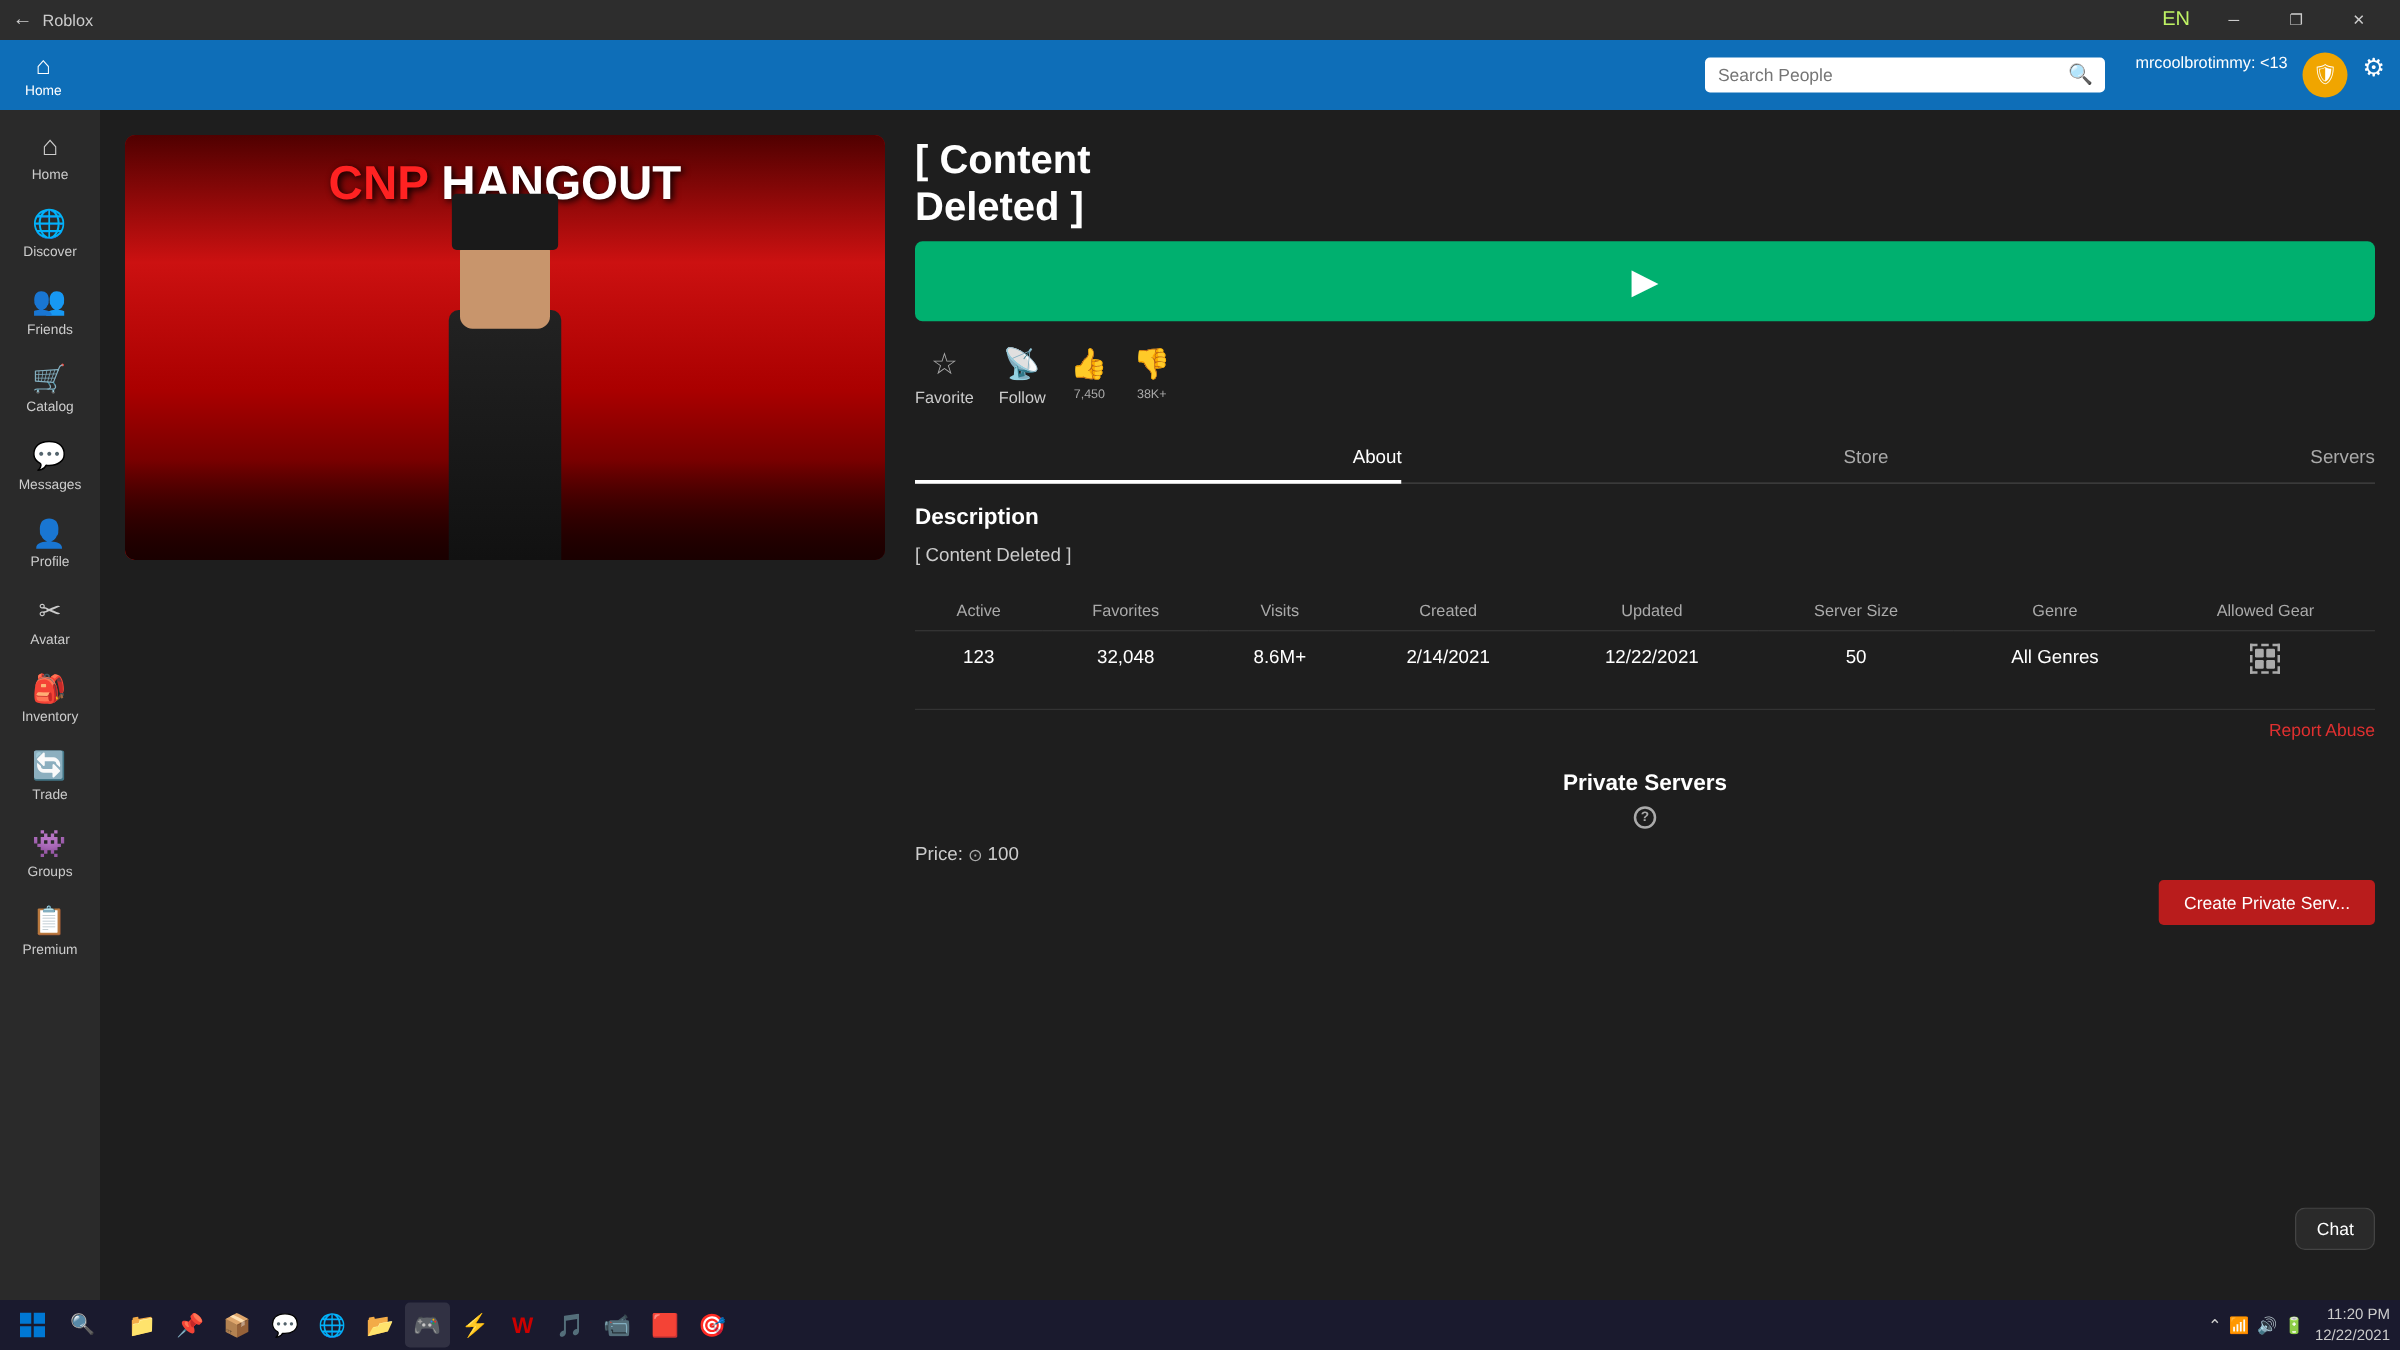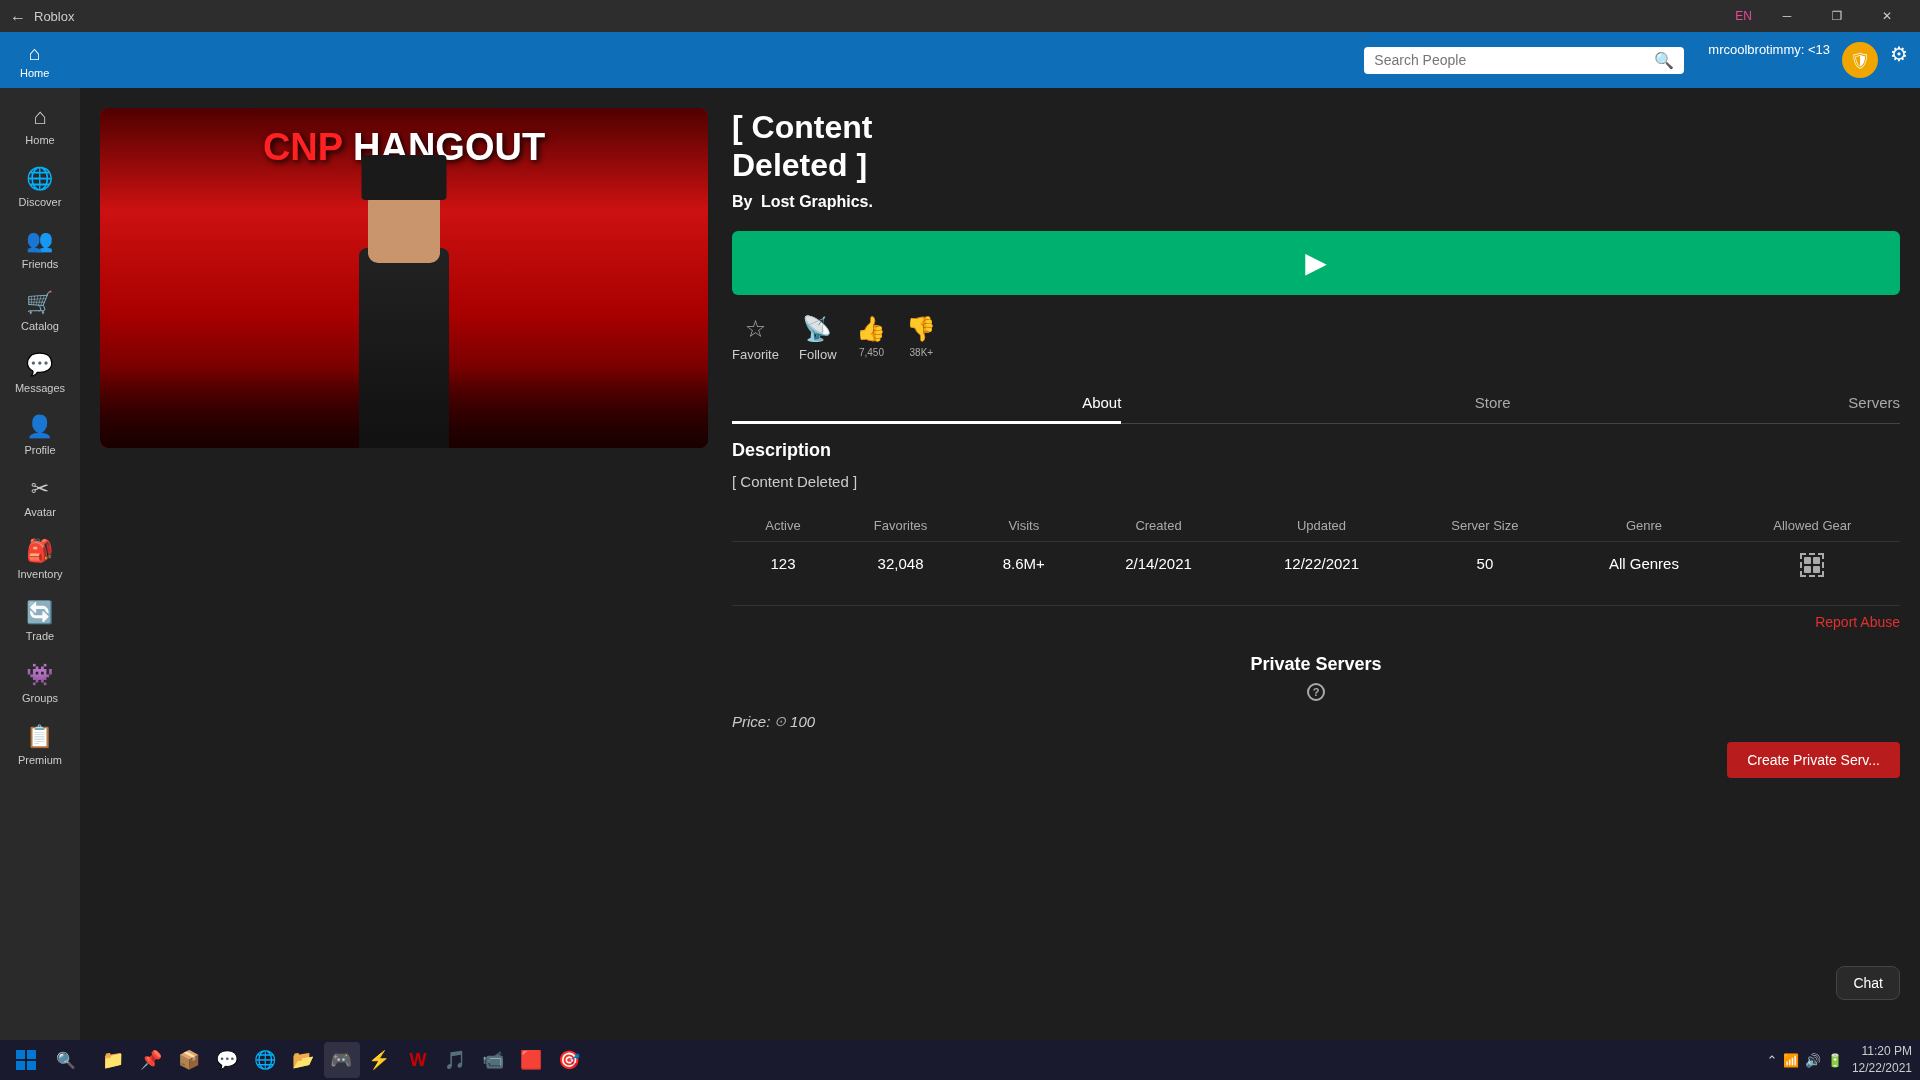--- a/index.html
+++ b/index.html
@@ -236,21 +236,21 @@
       height: 18px;
       border: 2px solid #aaa;
       border-radius: 50%;
       display: flex;
       align-items: center;
       justify-content: center;
       font-size: 11px;
       color: #aaa;
       cursor: pointer;
     }
-    .price-text { color: #ccc; font-size: 15px; display: flex; align-items: flex-start; gap: 4px; font-style: italic; }
+    .price-text { color: #ccc; font-size: 15px; display: flex; align-items: flex-end; gap: 4px; }
     .robux-icon { color: #aaa; font-size: 14px; }
 
     
     .chat-bubble {
       position: fixed;
       bottom: 80px;
       right: 20px;
       background: #2a2a2a;
       border: 1px solid #444;
       border-radius: 8px;
@@ -300,21 +300,21 @@
   </style>
 </head>
 <body>
 
 <div class="title-bar">
   <div class="title-bar-left">
     <span style="cursor:pointer; color:#ccc; font-size:16px;">←</span>
     <span>Roblox</span>
   </div>
   <div class="title-bar-controls">
-    <span style="color:#ec4899;font-size:12px;margin-right:8px;">EN</span>
+    <span style="color:#bef264;font-size:16px;margin-right:8px;">EN</span>
     <div class="title-bar-btn">─</div>
     <div class="title-bar-btn">❐</div>
     <div class="title-bar-btn close">✕</div>
   </div>
 </div>
 
 <div class="top-nav">
   <div class="home-icon-btn">
     <span style="font-size:20px;">⌂</span>
     <span>Home</span>
@@ -415,24 +415,20 @@
           <div style="position:absolute; top:0; left:0; right:0; bottom:0; background:linear-gradient(180deg, #500000 0%, #cc1111 30%, #aa0000 60%, #330000 100%); z-index:0; border-radius:8px;"></div>
 
           <div style="position:absolute; bottom:0; left:0; right:0; height:80px; background:linear-gradient(180deg,transparent, #1a0000); z-index:1; border-radius:0 0 8px 8px;"></div>
         </div>
       </div>
 
       <div class="game-right">
         <div class="game-title">
           <div>[ Content</div>
           <div>Deleted ]</div>
-        </div>
-        <div class="game-by">
-          <span>By</span>
-          <span style="color:#fff; font-weight:600; margin-left:4px;">Lost Graphics.</span>
         </div>
 
         <button class="play-btn">▶</button>
 
         <div class="game-actions">
           <button class="action-btn">
             <span class="a-icon">☆</span>
             <span>Favorite</span>
           </button>
           <button class="action-btn">

